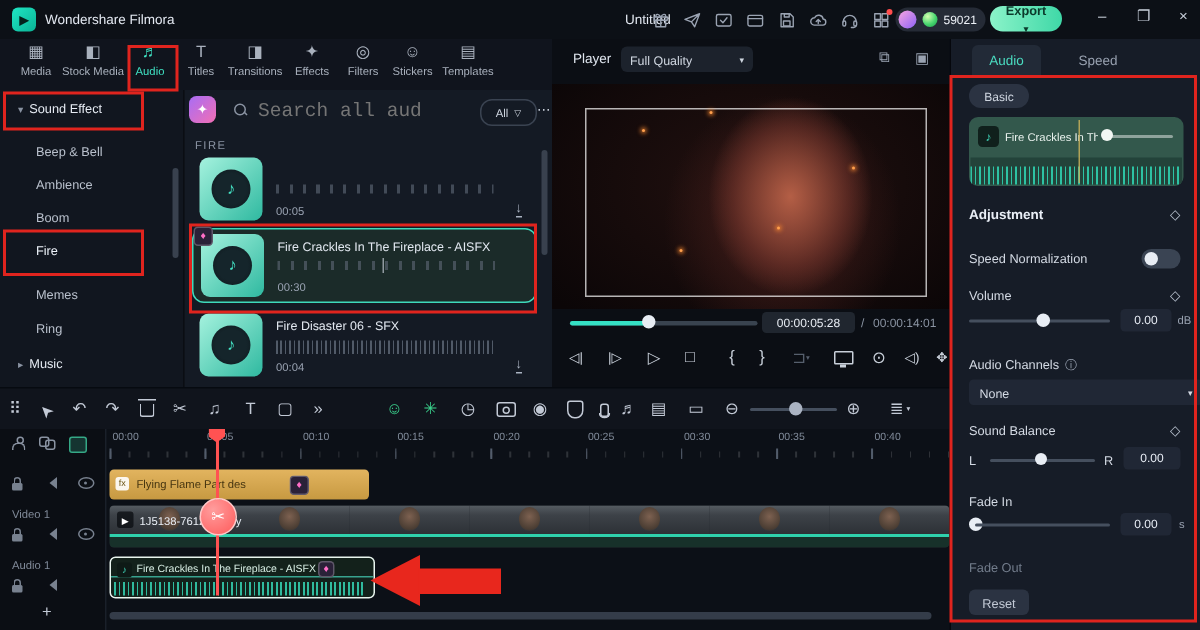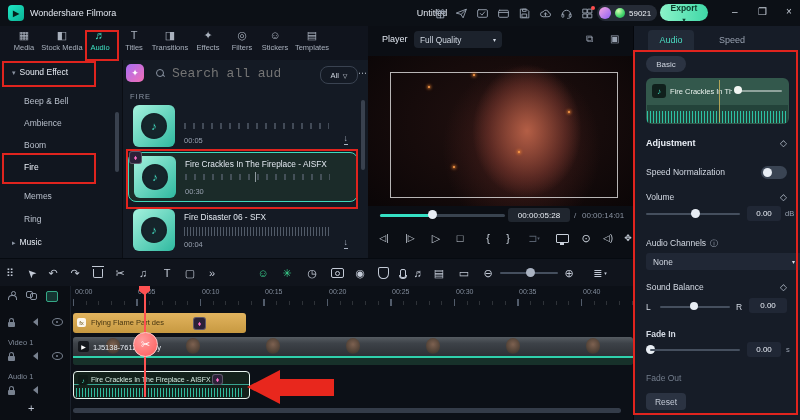--- a/index.html
+++ b/index.html
@@ -543,21 +543,21 @@
     </div>
 
     <span class="rp-lab" style="top:256px;text-align:right;">Sound Balance</span>
     <span class="rp-dia" style="top:256px;">◇</span>
     <span class="rp-lab" style="top:276px;">L</span>
     <span class="sl-track" style="left:26px;top:280px;width:70px;"></span>
     <span class="sl-handle" style="left:56px;top:276px;width:8px;height:8px;"></span>
     <span class="rp-lab" style="left:102px;top:276px;">R</span>
     <span class="valbox" style="left:115px;top:272px;width:38px;">0.00</span>
 
-    <span class="rp-lab" style="top:303px;font-weight:bold;">Fade In</span>
+    <span class="rp-lab" style="top:303px;">Fade In</span>
     <span class="sl-handle" style="left:12px;top:319px;"></span>
     <span class="sl-track" style="left:16px;top:323px;width:90px;"></span>
     <span class="valbox" style="left:113px;top:316px;">0.00</span>
     <span class="unit" style="left:152px;top:319px;">s</span>
 
     <span class="rp-lab" style="top:347px;color:#737d8c;">Fade Out</span>
     <div class="resetbtn" style="top:367px;">Reset</div>
   </div>
 
   <div class="anno" style="left:85px;top:30px;width:30px;height:27px;"></div>

